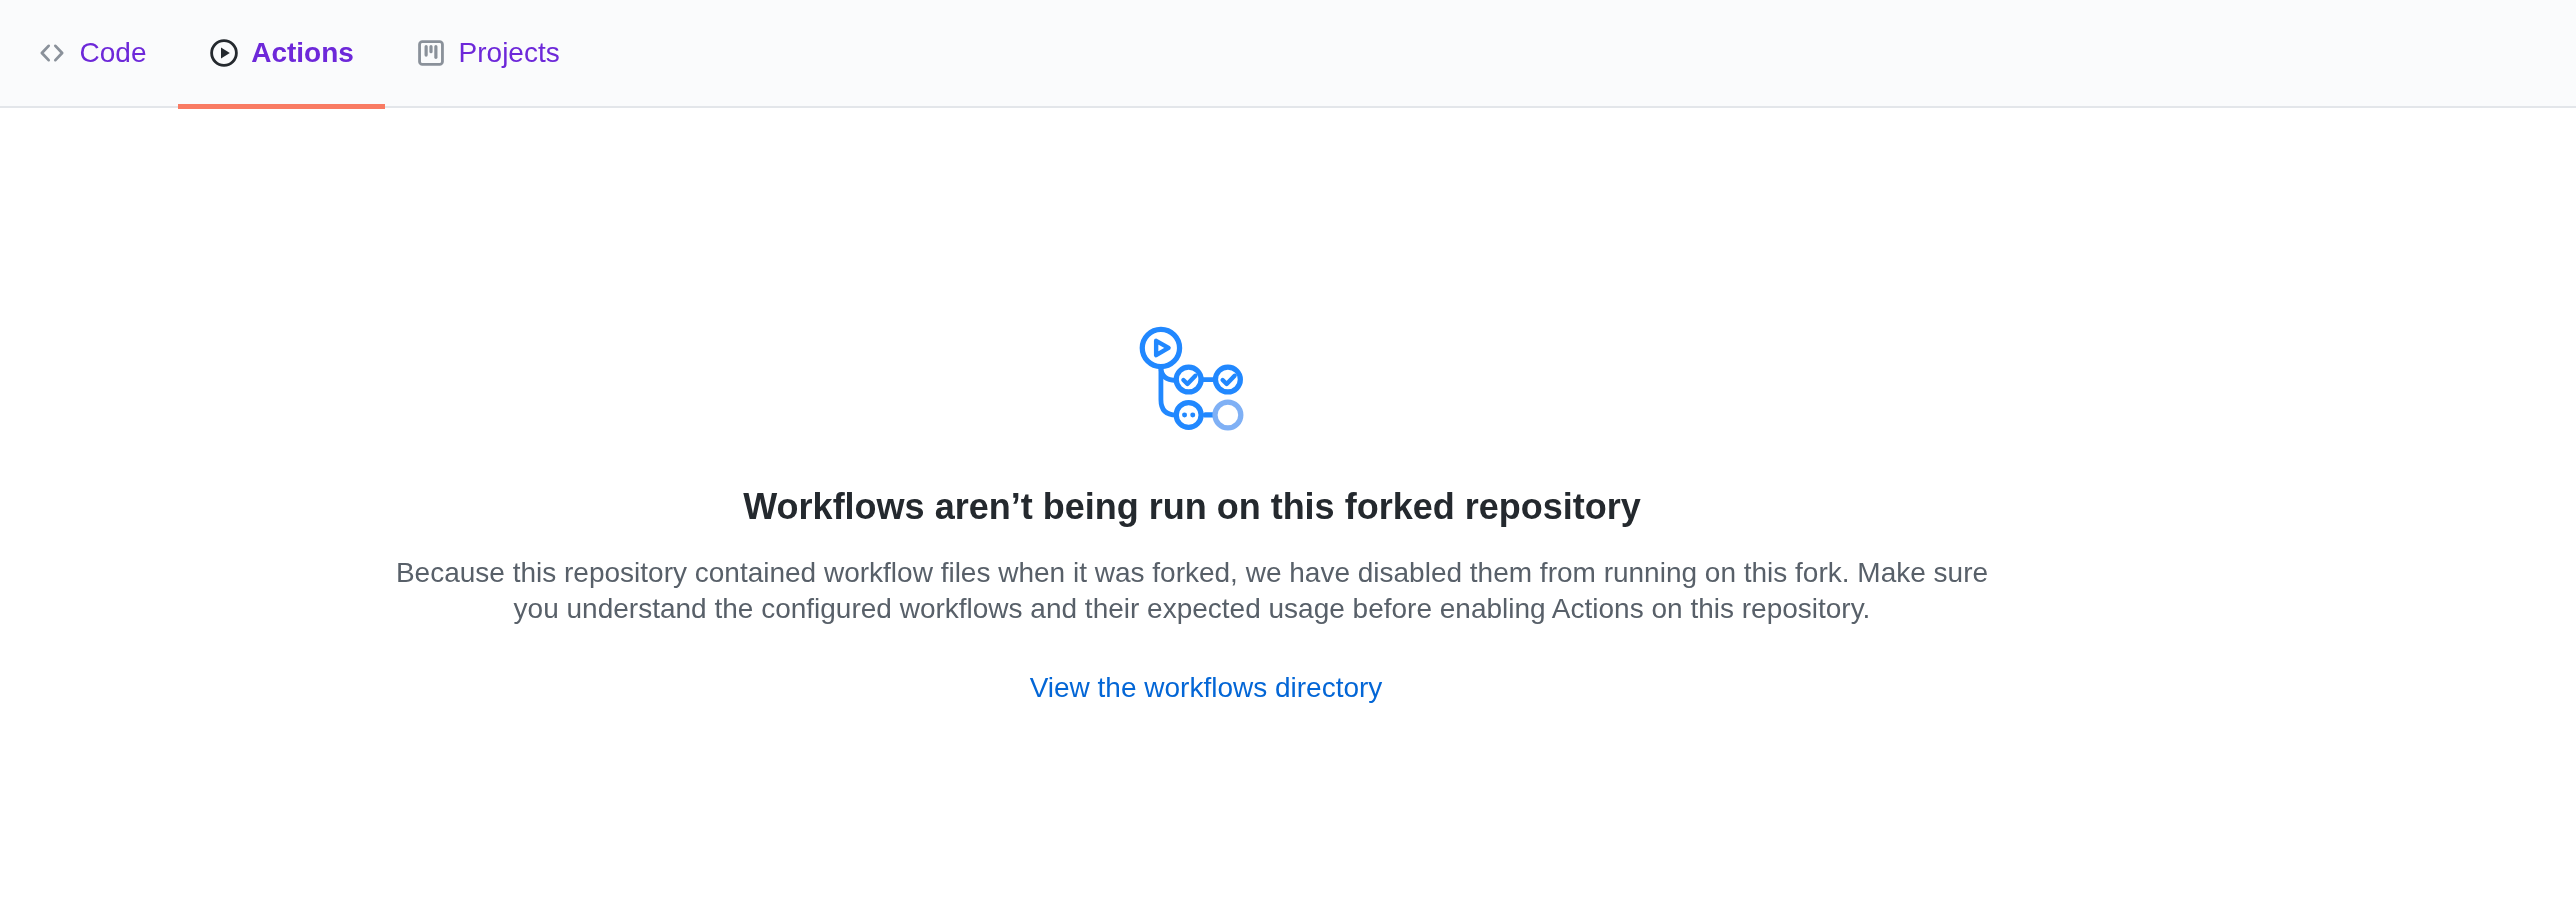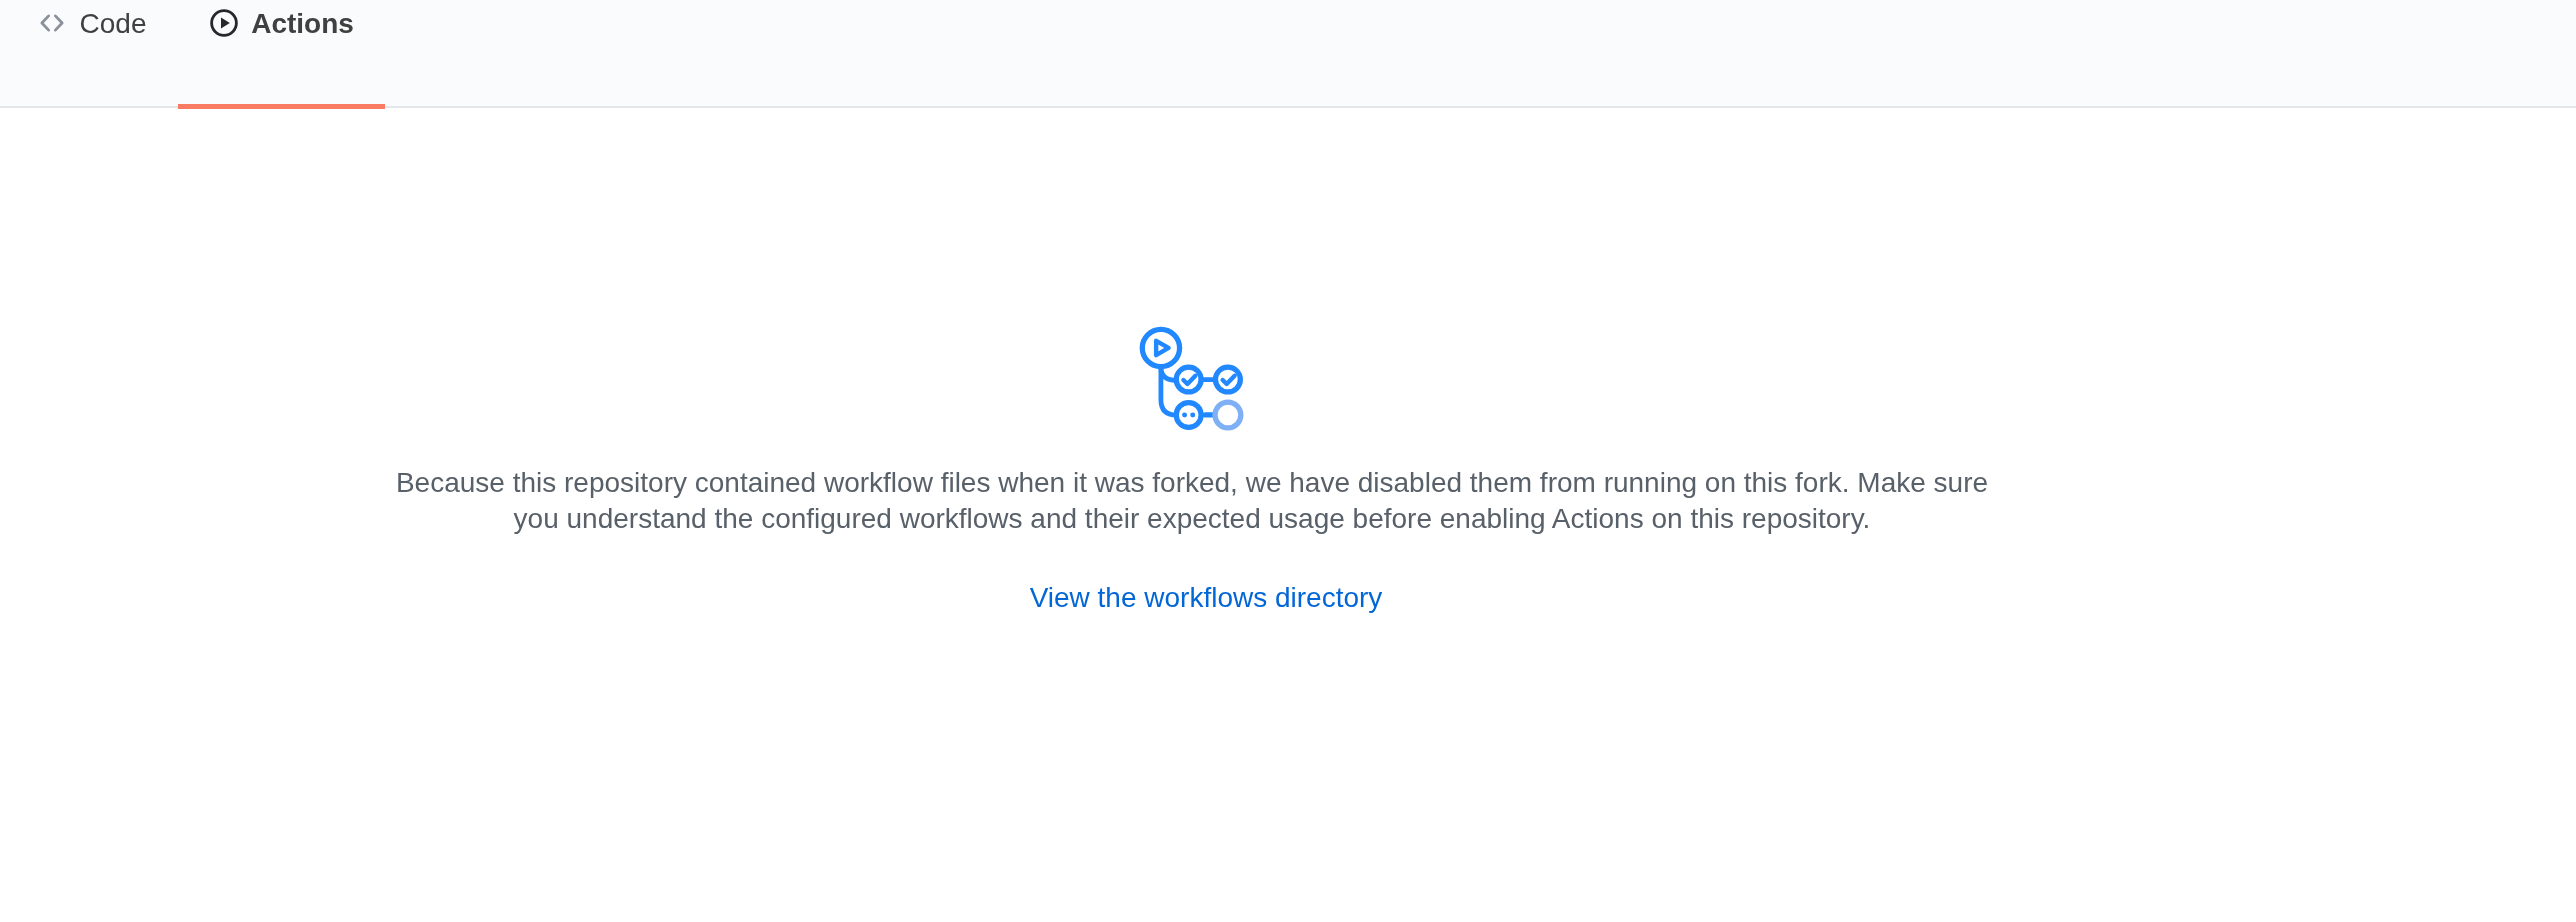--- a/index.html
+++ b/index.html
@@ -16,24 +16,25 @@
     width: 2576px;
     height: 108px;
     background: #fafbfc;
     border-bottom: 2.9px solid #e3e6ea;
     display: flex;
     align-items: stretch;
     padding-left: 5.9px;
   }
   .tab {
     display: flex;
+    align-items: center;
     gap: 12.7px;
     padding: 8px 31px;
     font-size: 28px;
-    color: #404040;
+    color: #6d28d9;
     cursor: pointer;
     position: relative;
     white-space: nowrap;
   }
   .tab .ticon { width: 30px; height: 30px; display: block; flex: none; }
   .tab.selected { font-weight: 700; }
   .tab.selected::after {
     content: "";
     position: absolute;
     left: 0; right: 0;
@@ -103,20 +104,31 @@
 
 
   <div class="tab selected">
     <svg class="ticon" viewBox="0 0 16 16">
       <circle cx="8" cy="8" r="6.6" fill="none" stroke="#24292e" stroke-width="1.5"></circle>
       <path d="M6.4 5.1v5.8L11.1 8z" fill="#24292e"></path>
     </svg>
     <span>Actions</span>
   </div>
 
+  <div class="tab">
+    <svg class="ticon" viewBox="0 0 16 16">
+      <g fill="none" stroke="#8a919a" stroke-linecap="round">
+        <rect x="1.9" y="1.9" width="12.2" height="12.2" rx="1.5" stroke-width="1.5"></rect>
+        <path d="M5.4 4.6v4.5" stroke-width="1.7"></path>
+        <path d="M8 4.6v2.7" stroke-width="1.7"></path>
+        <path d="M10.6 4.6v5.7" stroke-width="1.7"></path>
+      </g>
+    </svg>
+    <span>Projects</span>
+  </div>
 
 
 </nav>
 
 <main class="content">
 
   <svg class="wf-icon" viewBox="0 0 116 116">
     <g fill="none" stroke="#2188ff" stroke-width="5.5" stroke-linecap="round" stroke-linejoin="round">
       <circle cx="25" cy="24" r="19.5"></circle>
       <path d="M20 16.5 33 24l-13 7.5z" stroke-width="4.6"></path>
@@ -128,20 +140,21 @@
       <path d="M48.5 57.5l4.2 4.2 8.3-8.7" stroke-width="4.6"></path>
       <path d="M89.5 57.5l4.2 4.2 8.3-8.7" stroke-width="4.6"></path>
       <circle cx="54" cy="94" r="13"></circle>
       <circle cx="49.7" cy="94" r="2.6" fill="#2188ff" stroke="none"></circle>
       <circle cx="58.3" cy="94" r="2.6" fill="#2188ff" stroke="none"></circle>
       <path d="M71.5 94h7.5" stroke-width="5.5"></path>
       <circle cx="95" cy="94" r="13.5" stroke="#7fb0f5"></circle>
     </g>
   </svg>
 
+  <h2 class="bs-heading">Workflows aren’t being run on this forked repository</h2>
 
   <p class="bs-desc">Because this repository contained workflow files when it was forked, we have disabled them from running on this fork. Make sure you understand the configured workflows and their expected usage before enabling Actions on this repository.</p>
 
 
   <div class="bs-link-row">
     <a class="bs-link">View the workflows directory</a>
   </div>
 
 </main>
 

